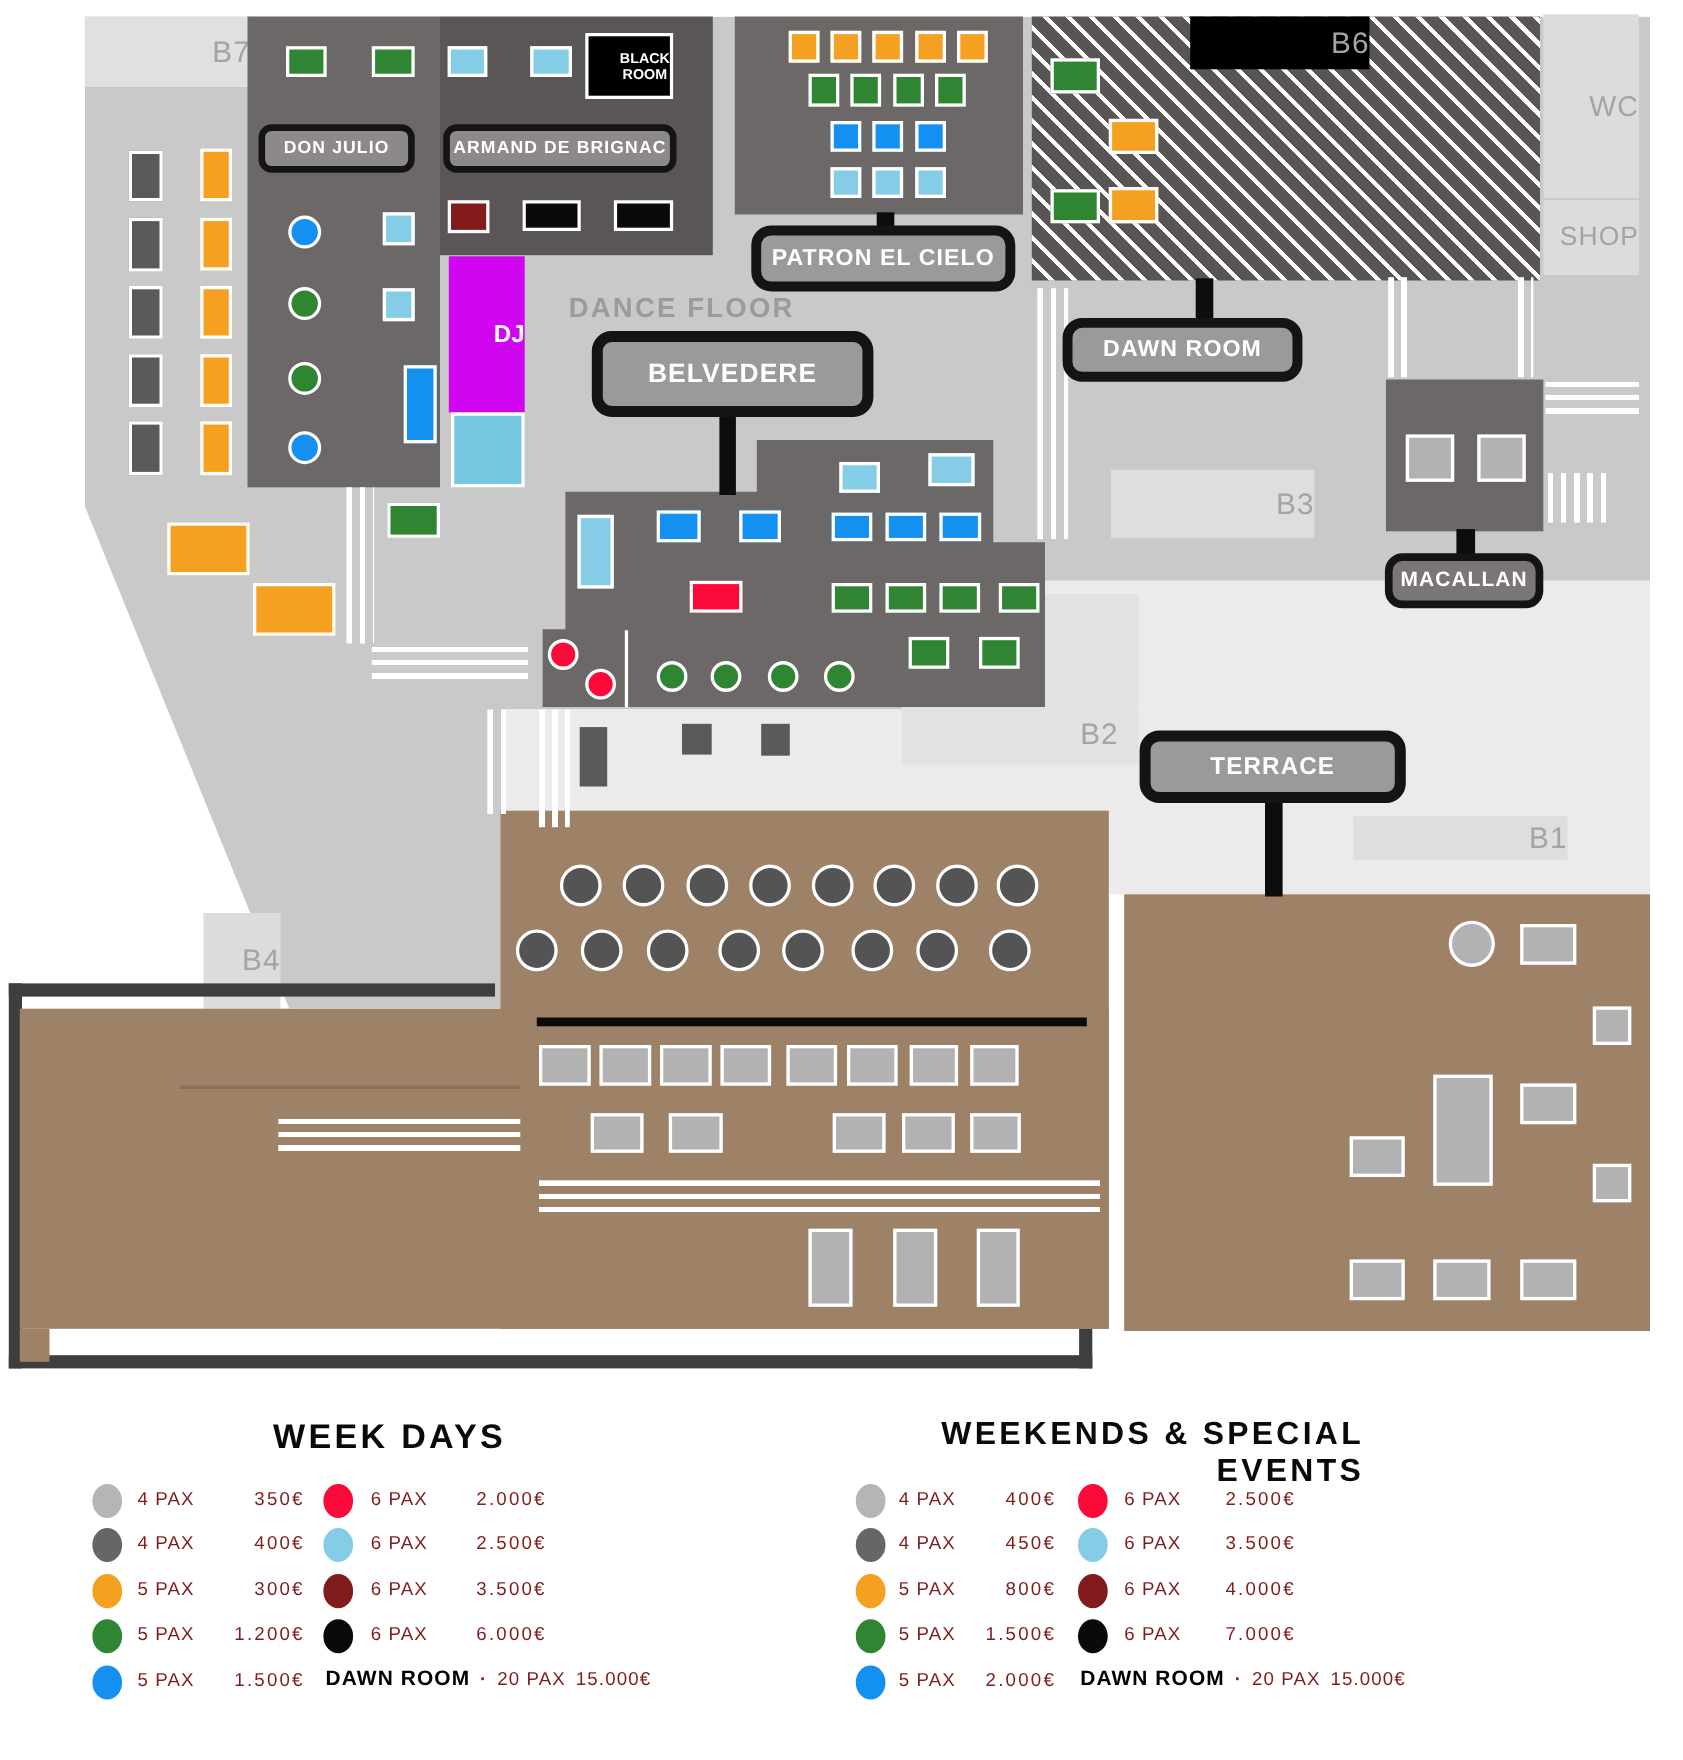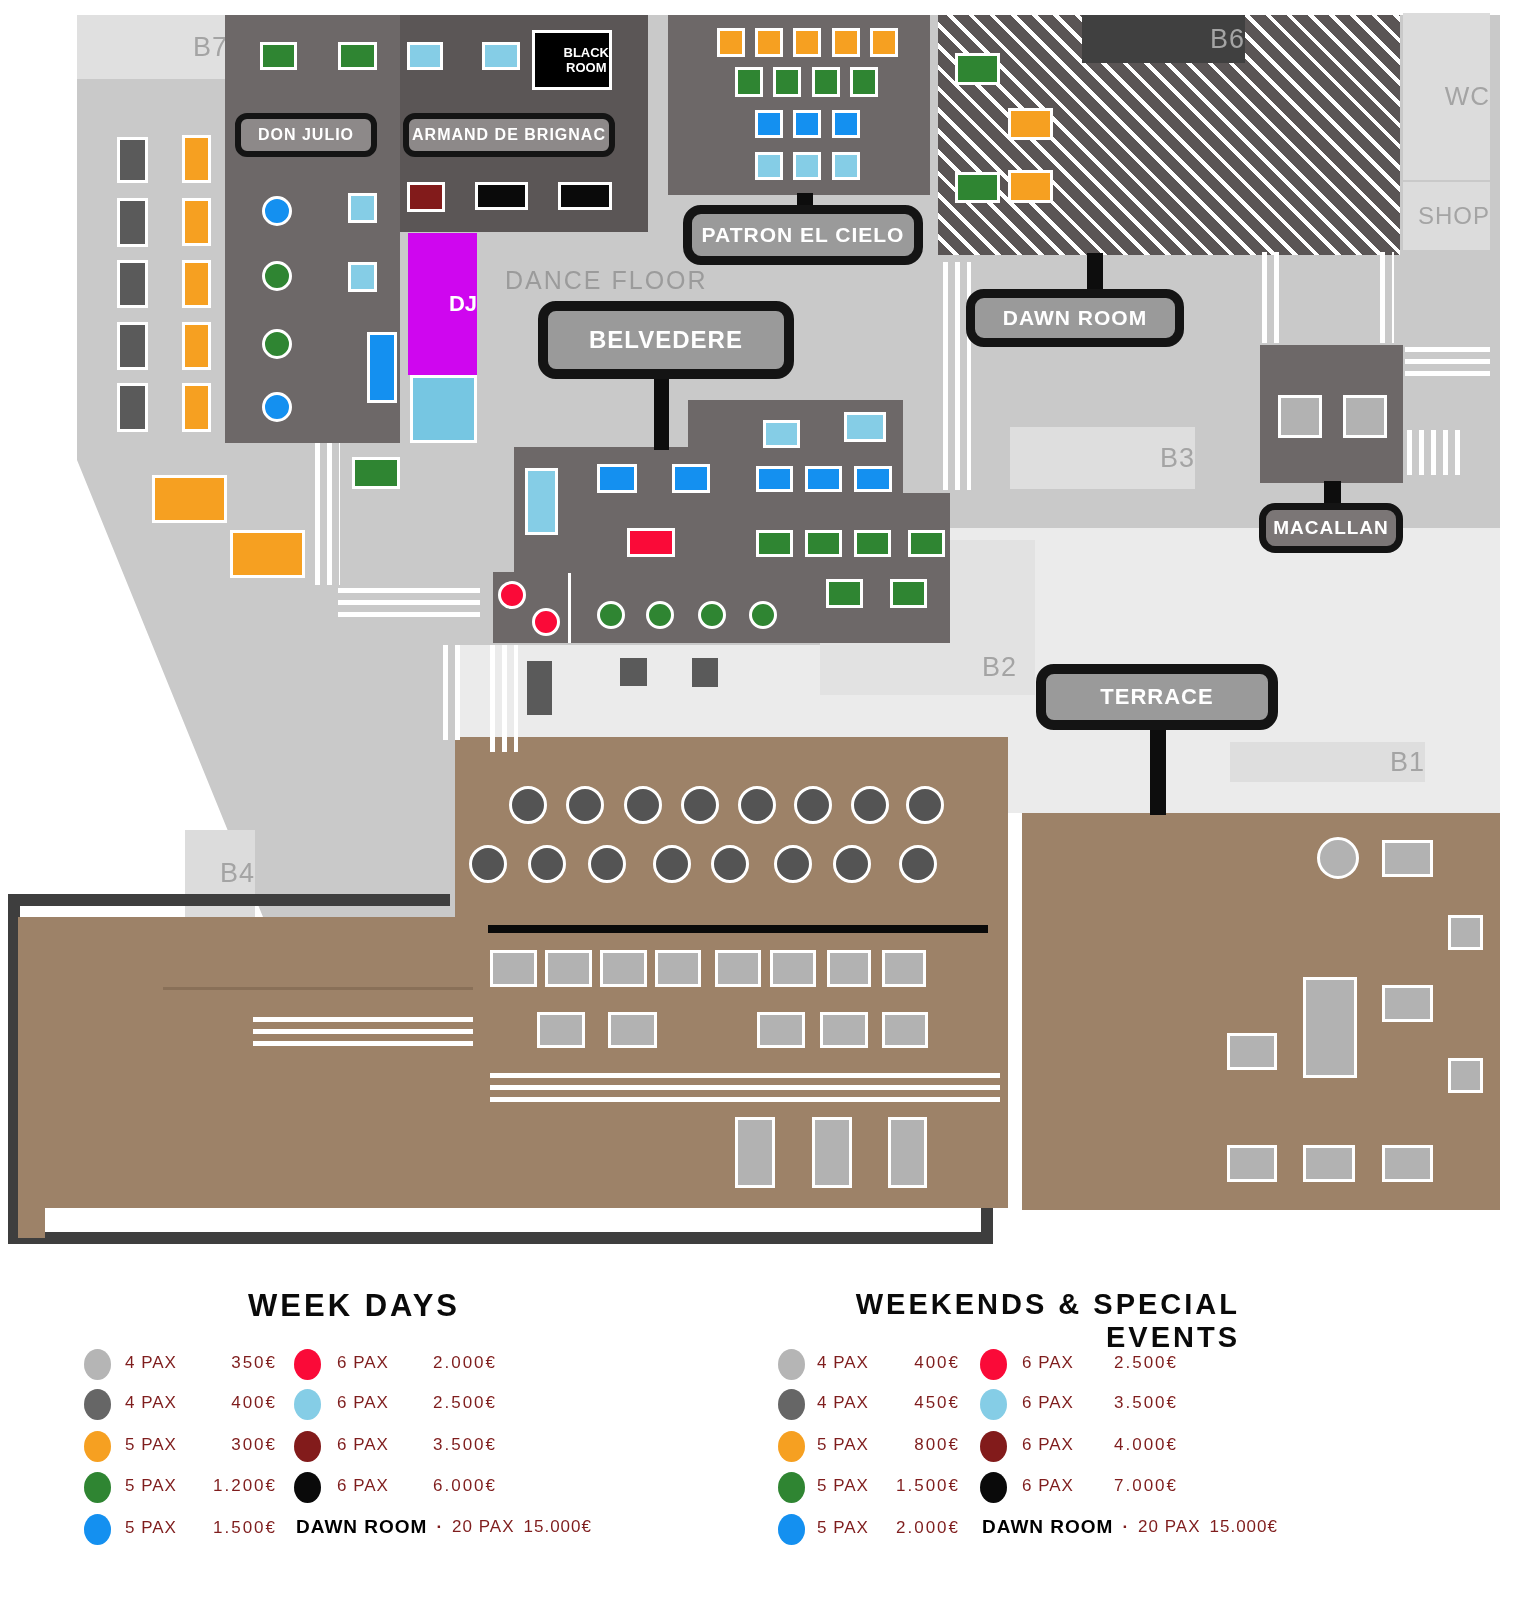--- a/index.html
+++ b/index.html
@@ -49,21 +49,21 @@
   <span class="area-label">B1</span>
 </div>
 <div class="abs cen" style="left:185px;top:830px;width:70px;height:87px;background:#DCDCDC;">
   <span class="area-label">B4</span>
 </div>
 
 <div class="abs zone" style="left:225px;top:15px;width:175px;height:428px;"></div>
 <div class="abs" style="left:400px;top:15px;width:248px;height:217px;background:#5B5656;"></div>
 <div class="abs zone" style="left:668px;top:15px;width:262px;height:180px;"></div>
 <div class="abs hatch" style="left:938px;top:15px;width:462px;height:240px;"></div>
-<div class="abs cen" style="left:1082px;top:15px;width:163px;height:48px;background:#404040;">
+<div class="abs cen" style="left:1082px;top:15px;width:163px;height:48px;background:#000000;">
   <span class="area-label">B6</span>
 </div>
 <div class="abs zone" style="left:1260px;top:345px;width:143px;height:138px;"></div>
 <div class="abs zone" style="left:493px;top:400px;width:457px;height:243px;
      clip-path:polygon(21px 47px,195px 47px,195px 0px,410px 0px,410px 93px,457px 93px,457px 243px,0px 243px,0px 172px,21px 172px);"></div>
 <div class="abs cen" style="left:408px;top:233px;width:69px;height:142px;background:#CF06EF;">
   <span style="color:#fff;font-weight:bold;font-size:22px;">DJ</span>
 </div>
 <div class="abs cen blackroom" style="left:532px;top:30px;width:80px;height:60px;">
   <span>
@@ -233,21 +233,21 @@
 <div class="abs pill" style="left:538px;top:301px;width:256px;height:78px;font-size:24px;border-width:10px;">
   <span>BELVEDERE</span>
 </div>
 <div class="abs pill" style="left:1259px;top:503px;width:144px;height:50px;font-size:19px;border-width:7px;border-radius:16px;background:#7B7676;">
   <span>MACALLAN</span>
 </div>
 <div class="abs pill" style="left:1036px;top:664px;width:242px;height:66px;font-size:22px;border-width:10px;">
   <span>TERRACE</span>
 </div>
 
-<div class="abs" style="left:505px;top:266px;font-size:25px;color:#9B9B9B;letter-spacing:2px;">
+<div class="abs" style="left:517px;top:266px;font-size:25px;color:#9B9B9B;letter-spacing:2px;font-weight:bold;">
   <span>DANCE FLOOR</span>
 </div>
 
 <div class="abs legend-title" style="left:160px;top:1288px;width:300px;font-size:31px;">
   <span>WEEK DAYS</span>
 </div>
 <div class="abs legend-title" style="left:770px;top:1288px;width:470px;font-size:29px;">
   <span>WEEKENDS &amp; SPECIAL EVENTS</span>
 </div>
 

